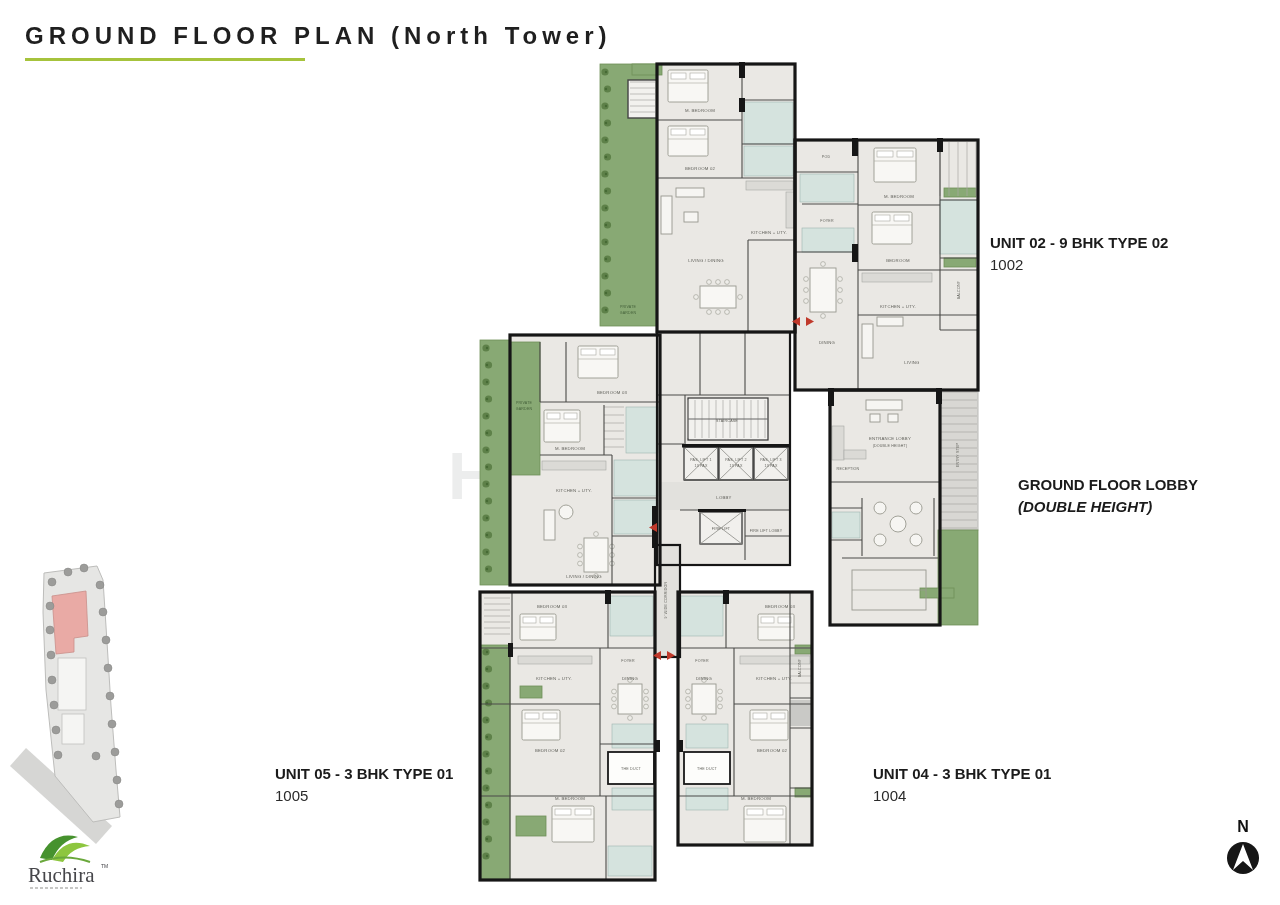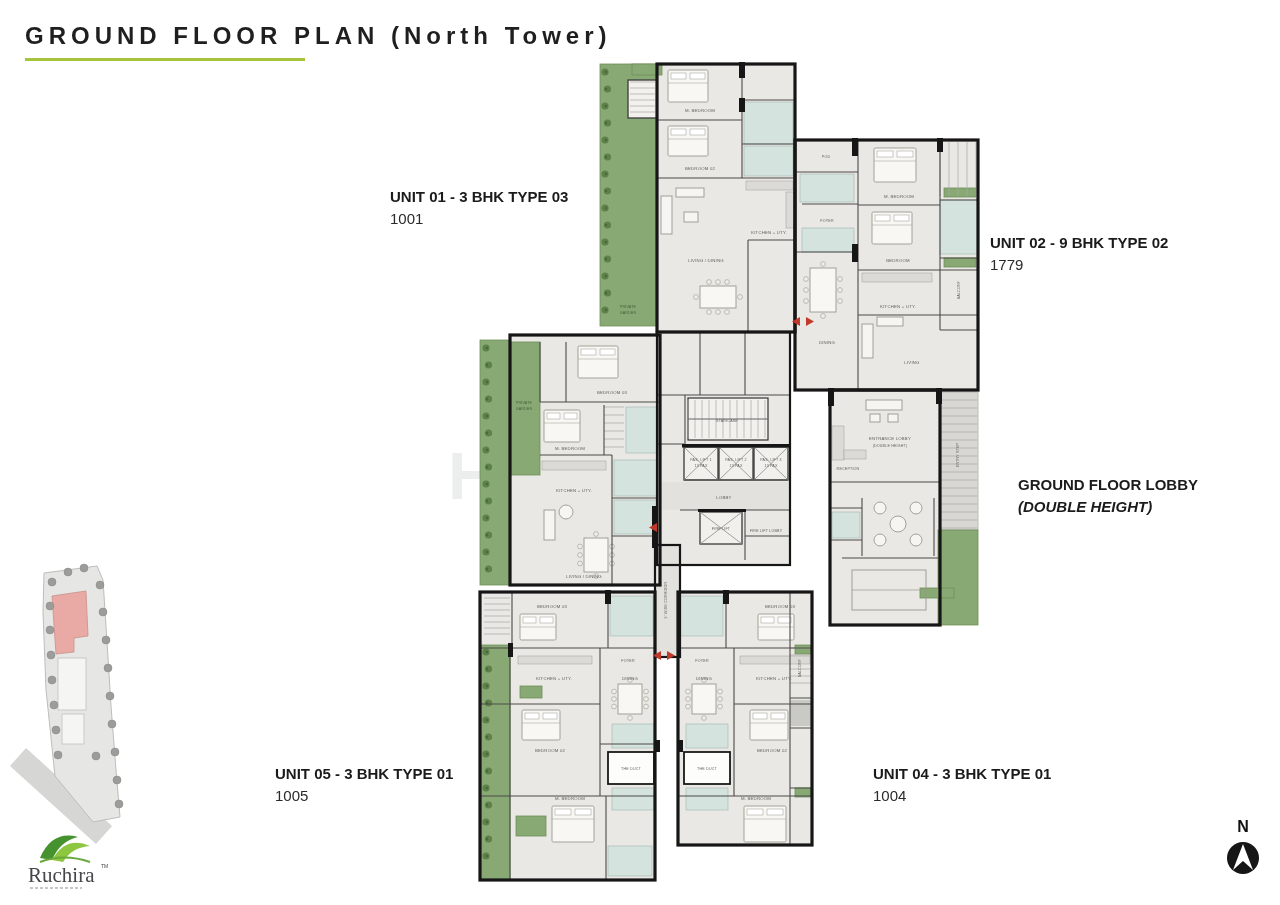--- a/index.html
+++ b/index.html
@@ -32,27 +32,23 @@
 </style>
 </head>
 <body>
 
 <div class="stage">
 
   <div class="page-title">GROUND FLOOR PLAN (North Tower)</div>
   <div class="title-underline"></div>
   <div class="watermark">Housing</div>
 
-  <div class="unit-label" style="left:390px;top:186px">
-    <div class="u-name">UNIT 01 - 3 BHK TYPE 03</div>
-    <div class="u-num">1001</div>
-  </div>
   <div class="unit-label" style="left:990px;top:232px">
     <div class="u-name">UNIT 02 - 9 BHK TYPE 02</div>
-    <div class="u-num">1779</div>
+    <div class="u-num">1002</div>
   </div>
   <div class="unit-label" style="left:1018px;top:474px">
     <div class="u-name">GROUND FLOOR LOBBY</div>
     <div class="u-name italic">(DOUBLE HEIGHT)</div>
   </div>
   <div class="unit-label" style="left:275px;top:763px">
     <div class="u-name">UNIT 05 - 3 BHK TYPE 01</div>
     <div class="u-num">1005</div>
   </div>
   <div class="unit-label" style="left:873px;top:763px">

